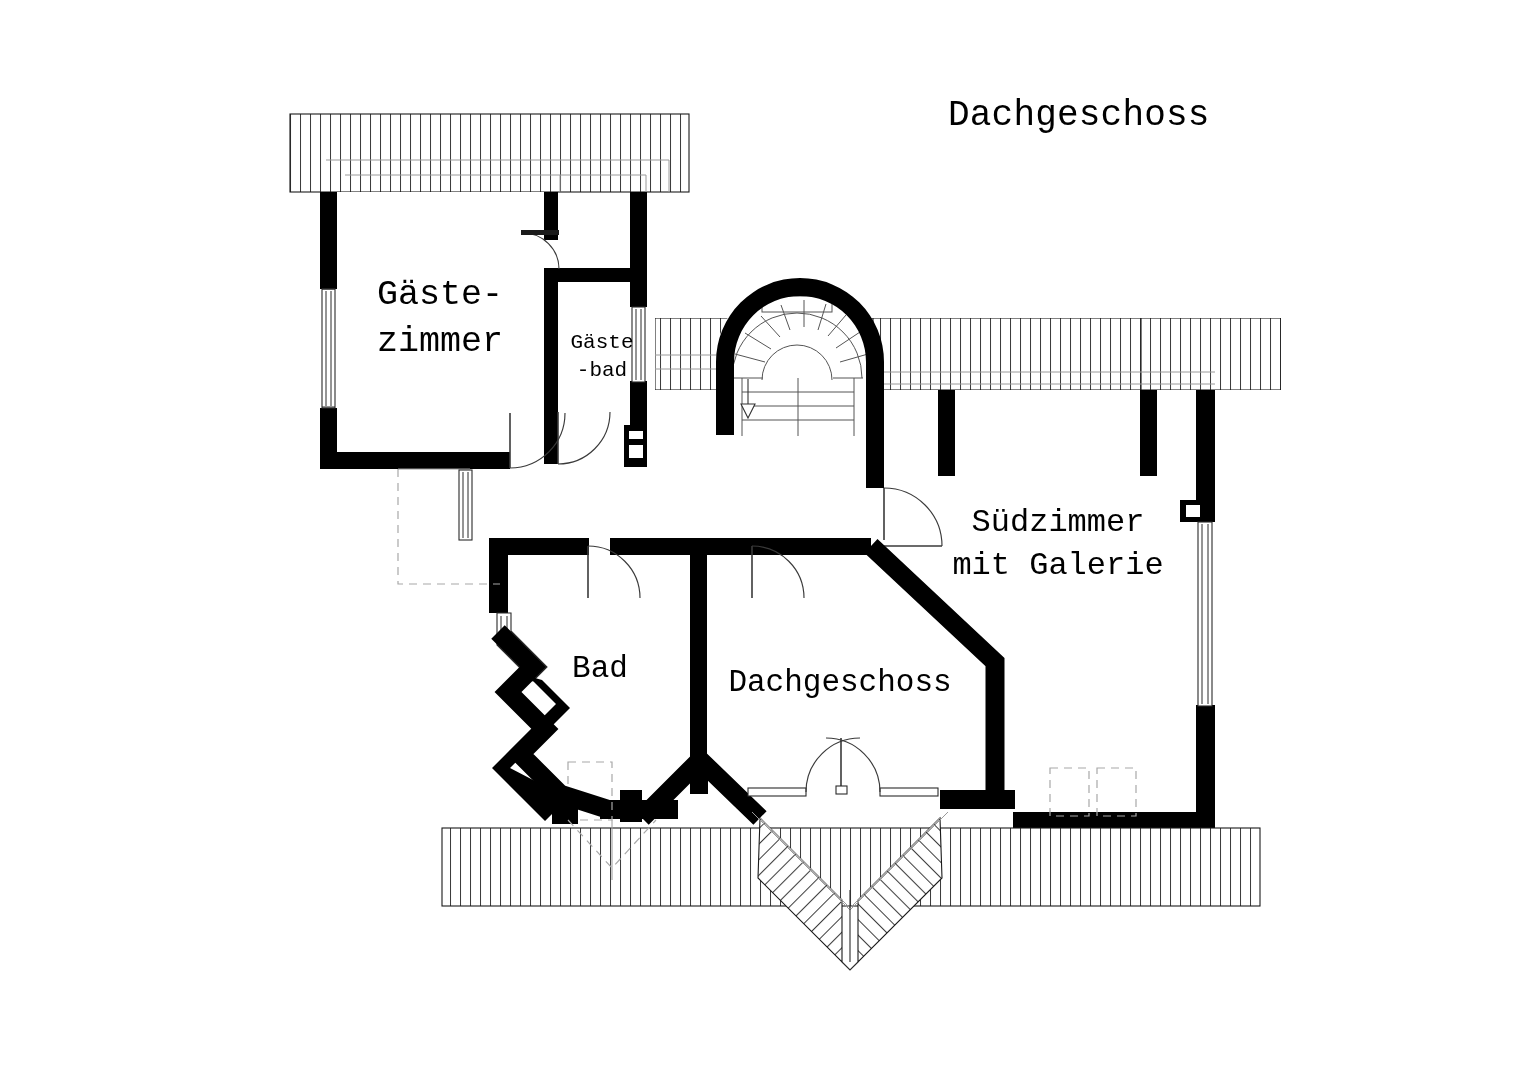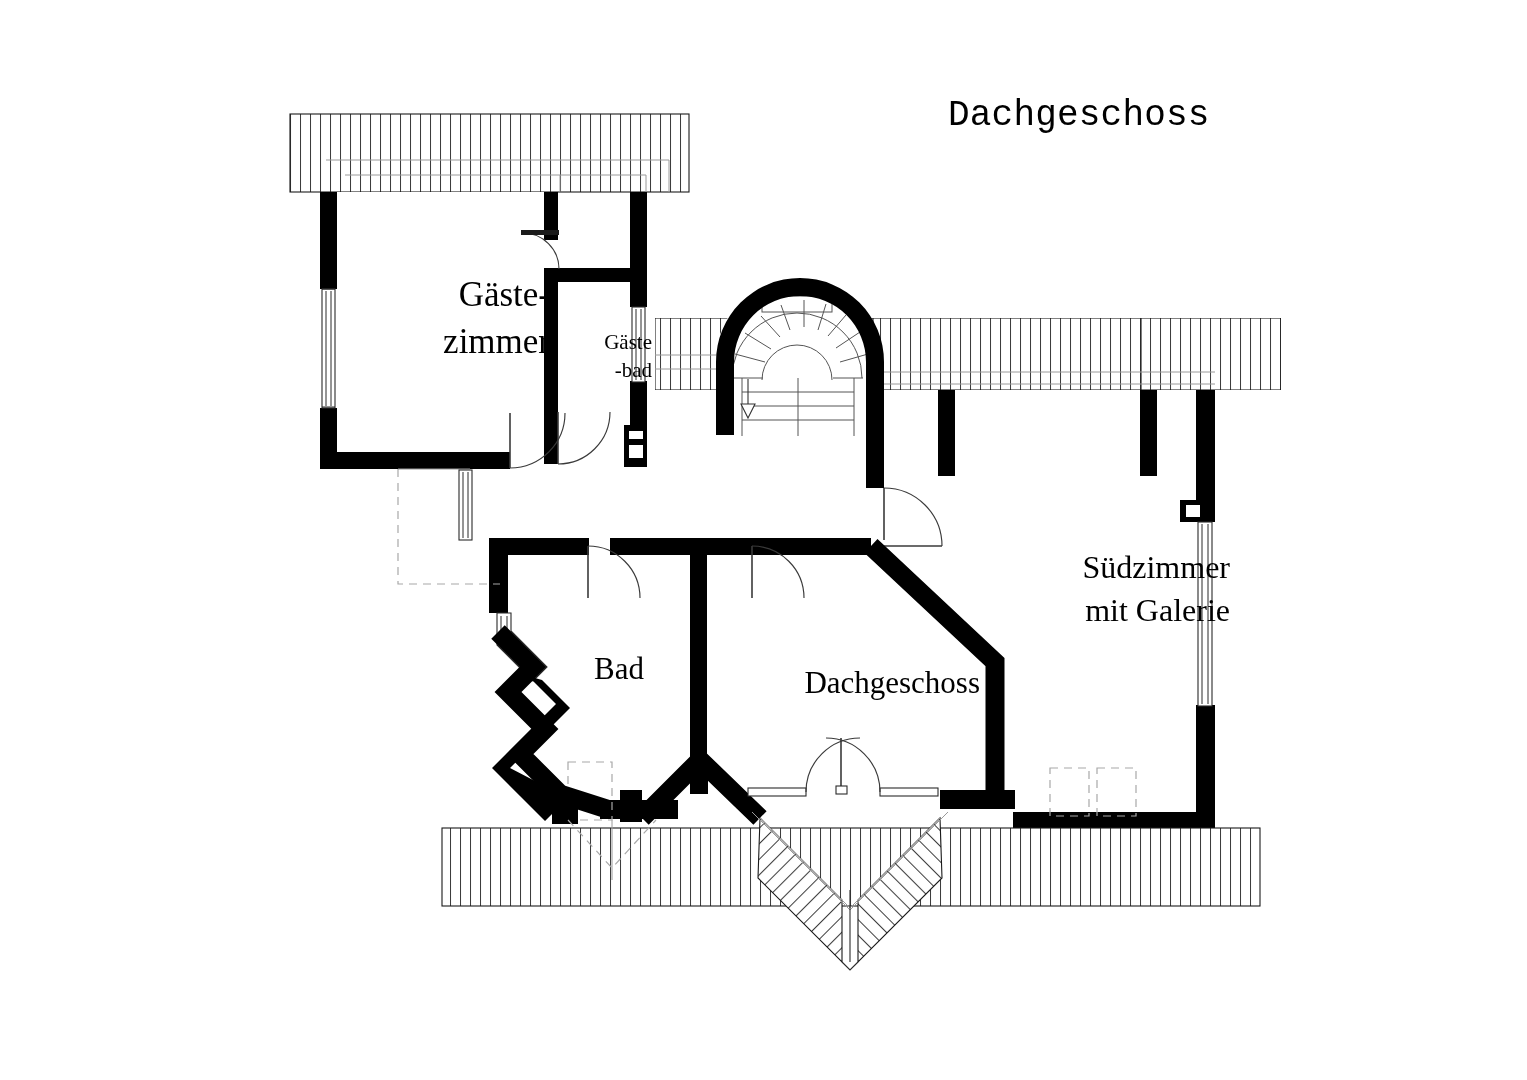--- a/index.html
+++ b/index.html
@@ -45,31 +45,31 @@
     top: 95px;
     font-family: Liberation Mono, monospace;
     font-size: 36px;
     font-weight: 400;
     color: #000000;
     letter-spacing: 0.2px;
     white-space: nowrap;
   }
   .room-label {
     position: absolute;
-    font-family: Liberation Serif, serif;
+    font-family: Liberation Mono, monospace;
     color: #000000;
     font-weight: 400;
-    text-align: right;
+    text-align: center;
     line-height: 1.33;
     white-space: pre-line;
   }
   #label-gaestezimmer { left: 330px; top: 272px; width: 220px; font-size: 35px; }
   #label-gaestebad    { left: 552px; top: 282px; width: 100px; font-size: 21px; margin-top: 47px; }
-  #label-suedzimmer   { left: 930px; top: 502px; width: 300px; font-size: 32px; margin-top: 44px; }
-  #label-bad          { left: 504px; top: 648px; width: 140px; font-size: 31px; }
+  #label-suedzimmer   { left: 908px; top: 502px; width: 300px; font-size: 32px; }
+  #label-bad          { left: 530px; top: 648px; width: 140px; font-size: 31px; }
   #label-schlafzimmer { left: 700px; top: 662px; width: 280px; font-size: 31px; }
 </style>
 </head>
 <body>
 
 <div id="plan-root">
 
   <svg id="floorplan" viewBox="0 0 1527 1080" xmlns="http://www.w3.org/2000/svg" shape-rendering="geometricPrecision">
 
     <defs>

